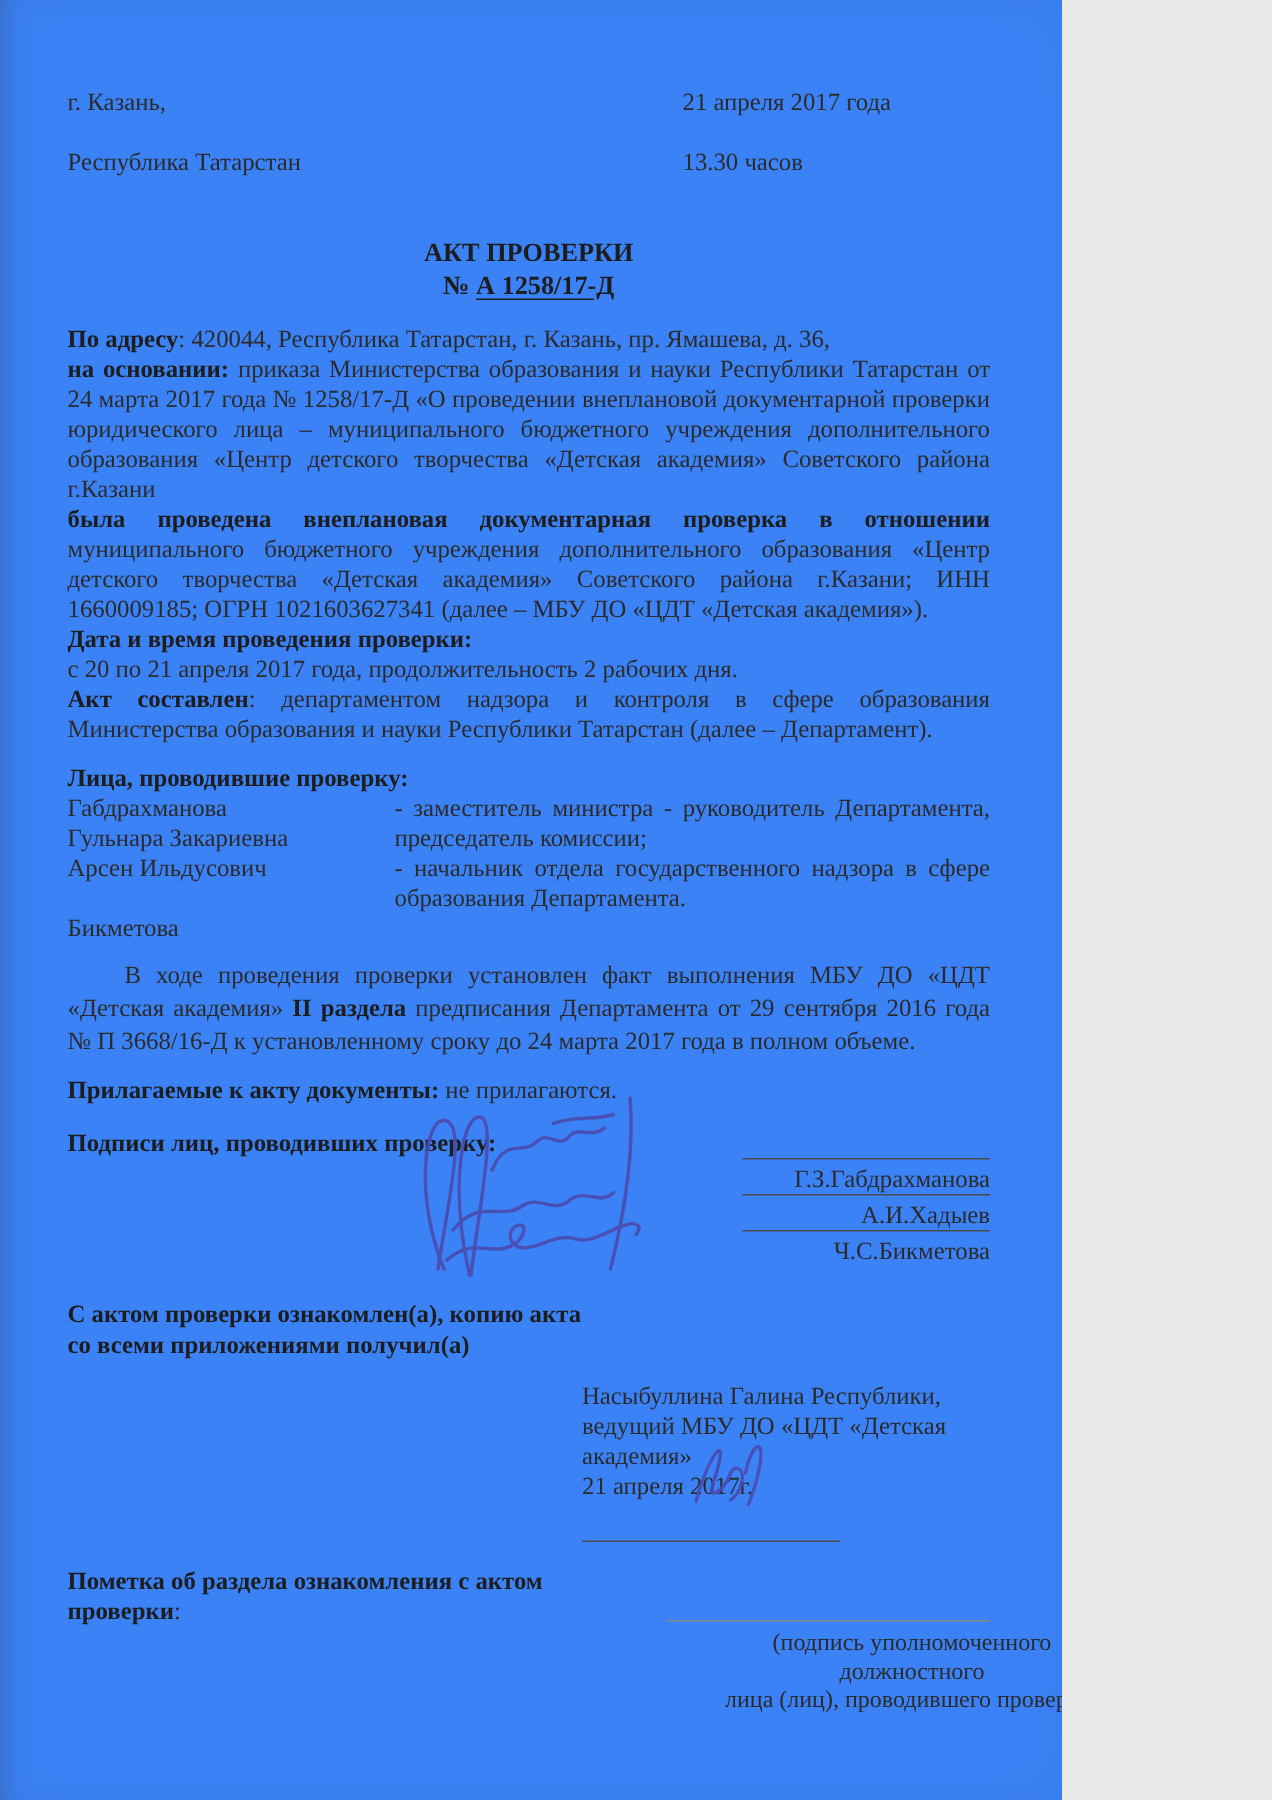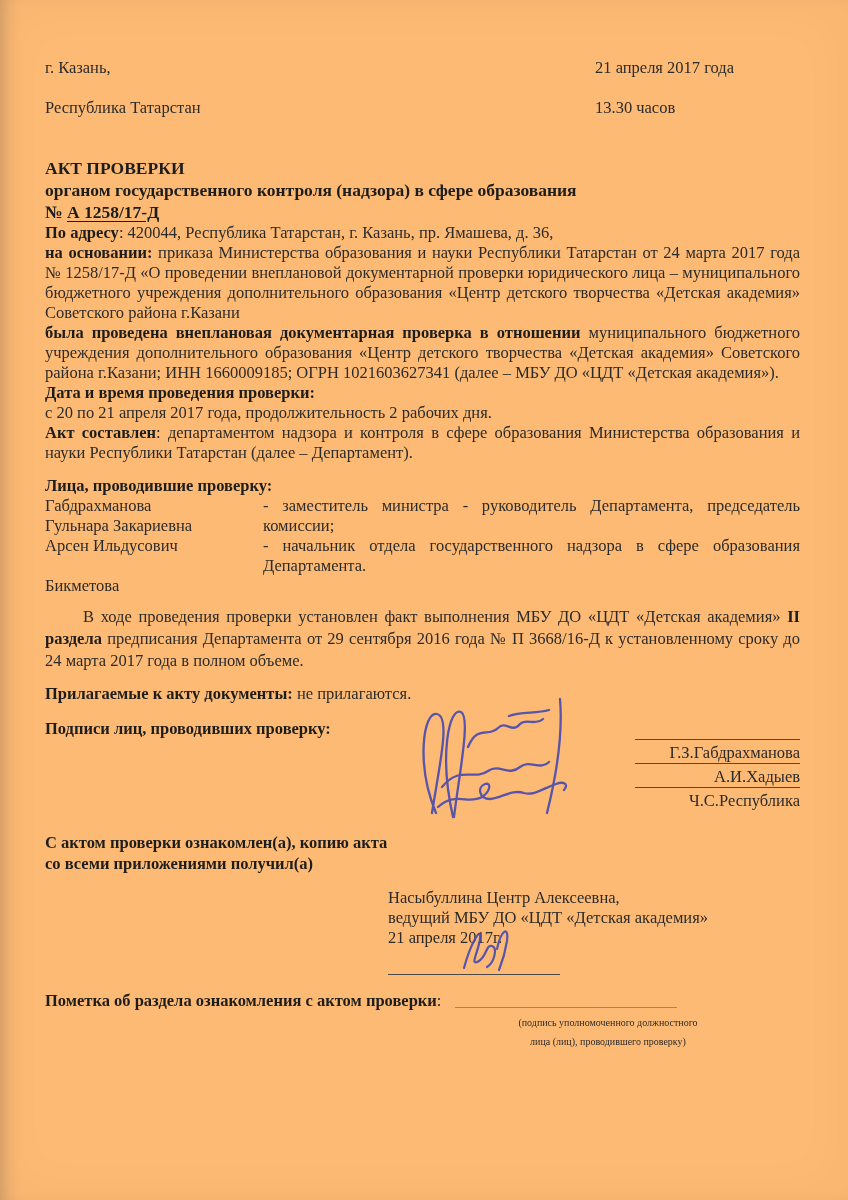--- a/index.html
+++ b/index.html
@@ -1,75 +1,74 @@
 <!DOCTYPE html>
 <html lang="ru"><head>
 <meta charset="utf-8">
 <style>
   * { margin: 0; padding: 0; box-sizing: border-box; }
   html, body { background: #e9e9e7; }
   body { width: 848px; height: 1200px; font-family: "Liberation Serif", serif; }
   .page {
     position: relative;
-    width: 848px; height: 1200px;
-    background: #fdba74;
+    width: 708px; height: 1200px;
+    background: #3b82f6;
     color: #2b2b2b;
     padding: 38px 48px 0 45px;
     font-size: 16.5px;
     line-height: 20px;
     box-shadow: inset 14px 0 20px -14px rgba(60,60,60,0.35), inset 0 0 60px rgba(0,0,0,0.03);
     overflow: hidden;
   }
   b, .b { font-weight: bold; color: #1d1d1d; }
   .header-row { display: flex; justify-content: space-between; }
   .hdr-col { white-space: pre-line; }
   .hdr-right { width: 205px; }
-  .title-block { margin-top: 19px; line-height: 22px; font-weight: bold; font-size: 17.5px; color: #1d1d1d; }
+  .title-block { text-align: center; margin-top: 19px; line-height: 22px; font-weight: bold; font-size: 17.5px; color: #1d1d1d; }
   .doc-number-val { text-decoration: underline; text-underline-offset: 3px; }
-  .body-text { }
+  .body-text { margin-top: 15px; }
   p.j { text-align: justify; }
   .persons-heading { margin-top: 13px; }
   .persons-grid { display: grid; grid-template-columns: 218px 1fr; }
   .person-role { text-align: justify; }
   .conclusion { margin-top: 10px; line-height: 22px; text-indent: 38px; text-align: justify; }
   .attachments { margin-top: 12px; }
   .sign-heading { margin-top: 15px; }
   .sig-rows { width: 400px; margin-left: auto; position: relative; }
   .sig-row { display: flex; align-items: flex-end; height: 24px; flex-direction: column; }
   .sig-line { width: 165px; border-bottom: 1.5px solid #4a4a4a; margin-bottom: 3px; }
   .sig-name { margin-left: 6px; white-space: nowrap; }
   .big-signature { position: absolute; left: 8px; top: -46px; pointer-events: none; }
   .ack { margin-top: 21px; line-height: 21px; }
   .recipient { margin-left: 343px; margin-top: 14px; position: relative; }
   .recipient-sign-line { width: 172px; border-bottom: 1.5px solid #4a4a4a; margin-top: 26px; }
   .small-signature { position: absolute; left: 68px; top: 32px; pointer-events: none; }
   .refusal-row { display: flex; align-items: flex-end; margin-top: 16px; }
   .refusal-line { width: 222px; border-bottom: 1.5px solid #8a8a88; margin-left: 14px; margin-bottom: 3px; }
-  .refusal-caption { margin-left: 432px; width: 262px; text-align: center; font-size: 10px; line-height: 19px; margin-top: 2px; }
+  .refusal-caption { margin-left: 432px; width: 262px; text-align: center; font-size: 16px; line-height: 19px; margin-top: 2px; }
   svg path { fill: none; stroke-linecap: round; stroke-linejoin: round; }
 </style>
 </head>
 <body>
 
 <div class="page">
 
   <div class="header-row">
     <div class="hdr-col">
       <div>г. Казань,</div>
       <div>Республика Татарстан</div>
     </div>
     <div class="hdr-col hdr-right">
       <div>21 апреля 2017 года</div>
       <div>13.30 часов</div>
     </div>
   </div>
 
   <div class="title-block">
     <div>АКТ ПРОВЕРКИ</div>
-    <div>органом государственного контроля (надзора) в сфере образования</div>
     <div><span>№ </span><span class="doc-number-val">А 1258/17-Д</span></div>
   </div>
 
   <div class="body-text">
     <p class="j"><b>По адресу</b><span>: 420044, Республика Татарстан, г. Казань, пр. Ямашева, д. 36,</span></p>
     <p class="j"><b>на основании:</b><span> приказа Министерства образования и науки Республики Татарстан от 24 марта 2017 года № 1258/17-Д «О проведении внеплановой документарной проверки юридического лица – муниципального бюджетного учреждения дополнительного образования «Центр детского творчества «Детская академия» Советского района г.Казани</span></p>
     <p class="j"><b>была проведена внеплановая документарная проверка в отношении</b><span> муниципального бюджетного учреждения дополнительного образования «Центр детского творчества «Детская академия» Советского района г.Казани; ИНН 1660009185; ОГРН 1021603627341 (далее – МБУ ДО «ЦДТ «Детская академия»).</span></p>
     <p><b>Дата и время проведения проверки:</b></p>
     <p>с 20 по 21 апреля 2017 года, продолжительность 2 рабочих дня.</p>
     <p class="j"><b>Акт составлен</b><span>: департаментом надзора и контроля в сфере образования Министерства образования и науки Республики Татарстан (далее – Департамент).</span></p>
@@ -111,30 +110,30 @@
     <div class="sig-row">
       <div class="sig-line"></div>
       <span class="sig-name">Г.З.Габдрахманова</span>
     </div>
     <div class="sig-row">
       <div class="sig-line"></div>
       <span class="sig-name">А.И.Хадыев</span>
     </div>
     <div class="sig-row">
       <div class="sig-line"></div>
-      <span class="sig-name">Ч.С.Республика</span>
+      <span class="sig-name">Ч.С.Бикметова</span>
     </div>
   </div>
 
   <div class="ack">
     <div><b>С актом проверки ознакомлен(а), копию акта</b></div>
     <div><b>со всеми приложениями получил(а)</b></div>
   </div>
   <div class="recipient">
-    <div>Насыбуллина Центр Алексеевна,</div>
+    <div>Насыбуллина Галина Республики,</div>
     <div>ведущий МБУ ДО «ЦДТ «Детская академия»</div>
     <div>21 апреля 2017г.</div>
     <svg class="small-signature" width="60" height="54" viewBox="0 0 60 54">
       <g stroke="#4a4cb0" stroke-width="2.2" opacity="0.92">
         <path d="M8,48 C15,22 26,5 24,19 C22,33 13,47 23,41 C31,36 30,24 36,26 C42,28 38,43 31,47"></path>
         <path d="M41,29 C45,10 53,5 51,21 C49,34 45,45 43,50"></path>
       </g>
     </svg>
     <div class="recipient-sign-line"></div>
   </div>

